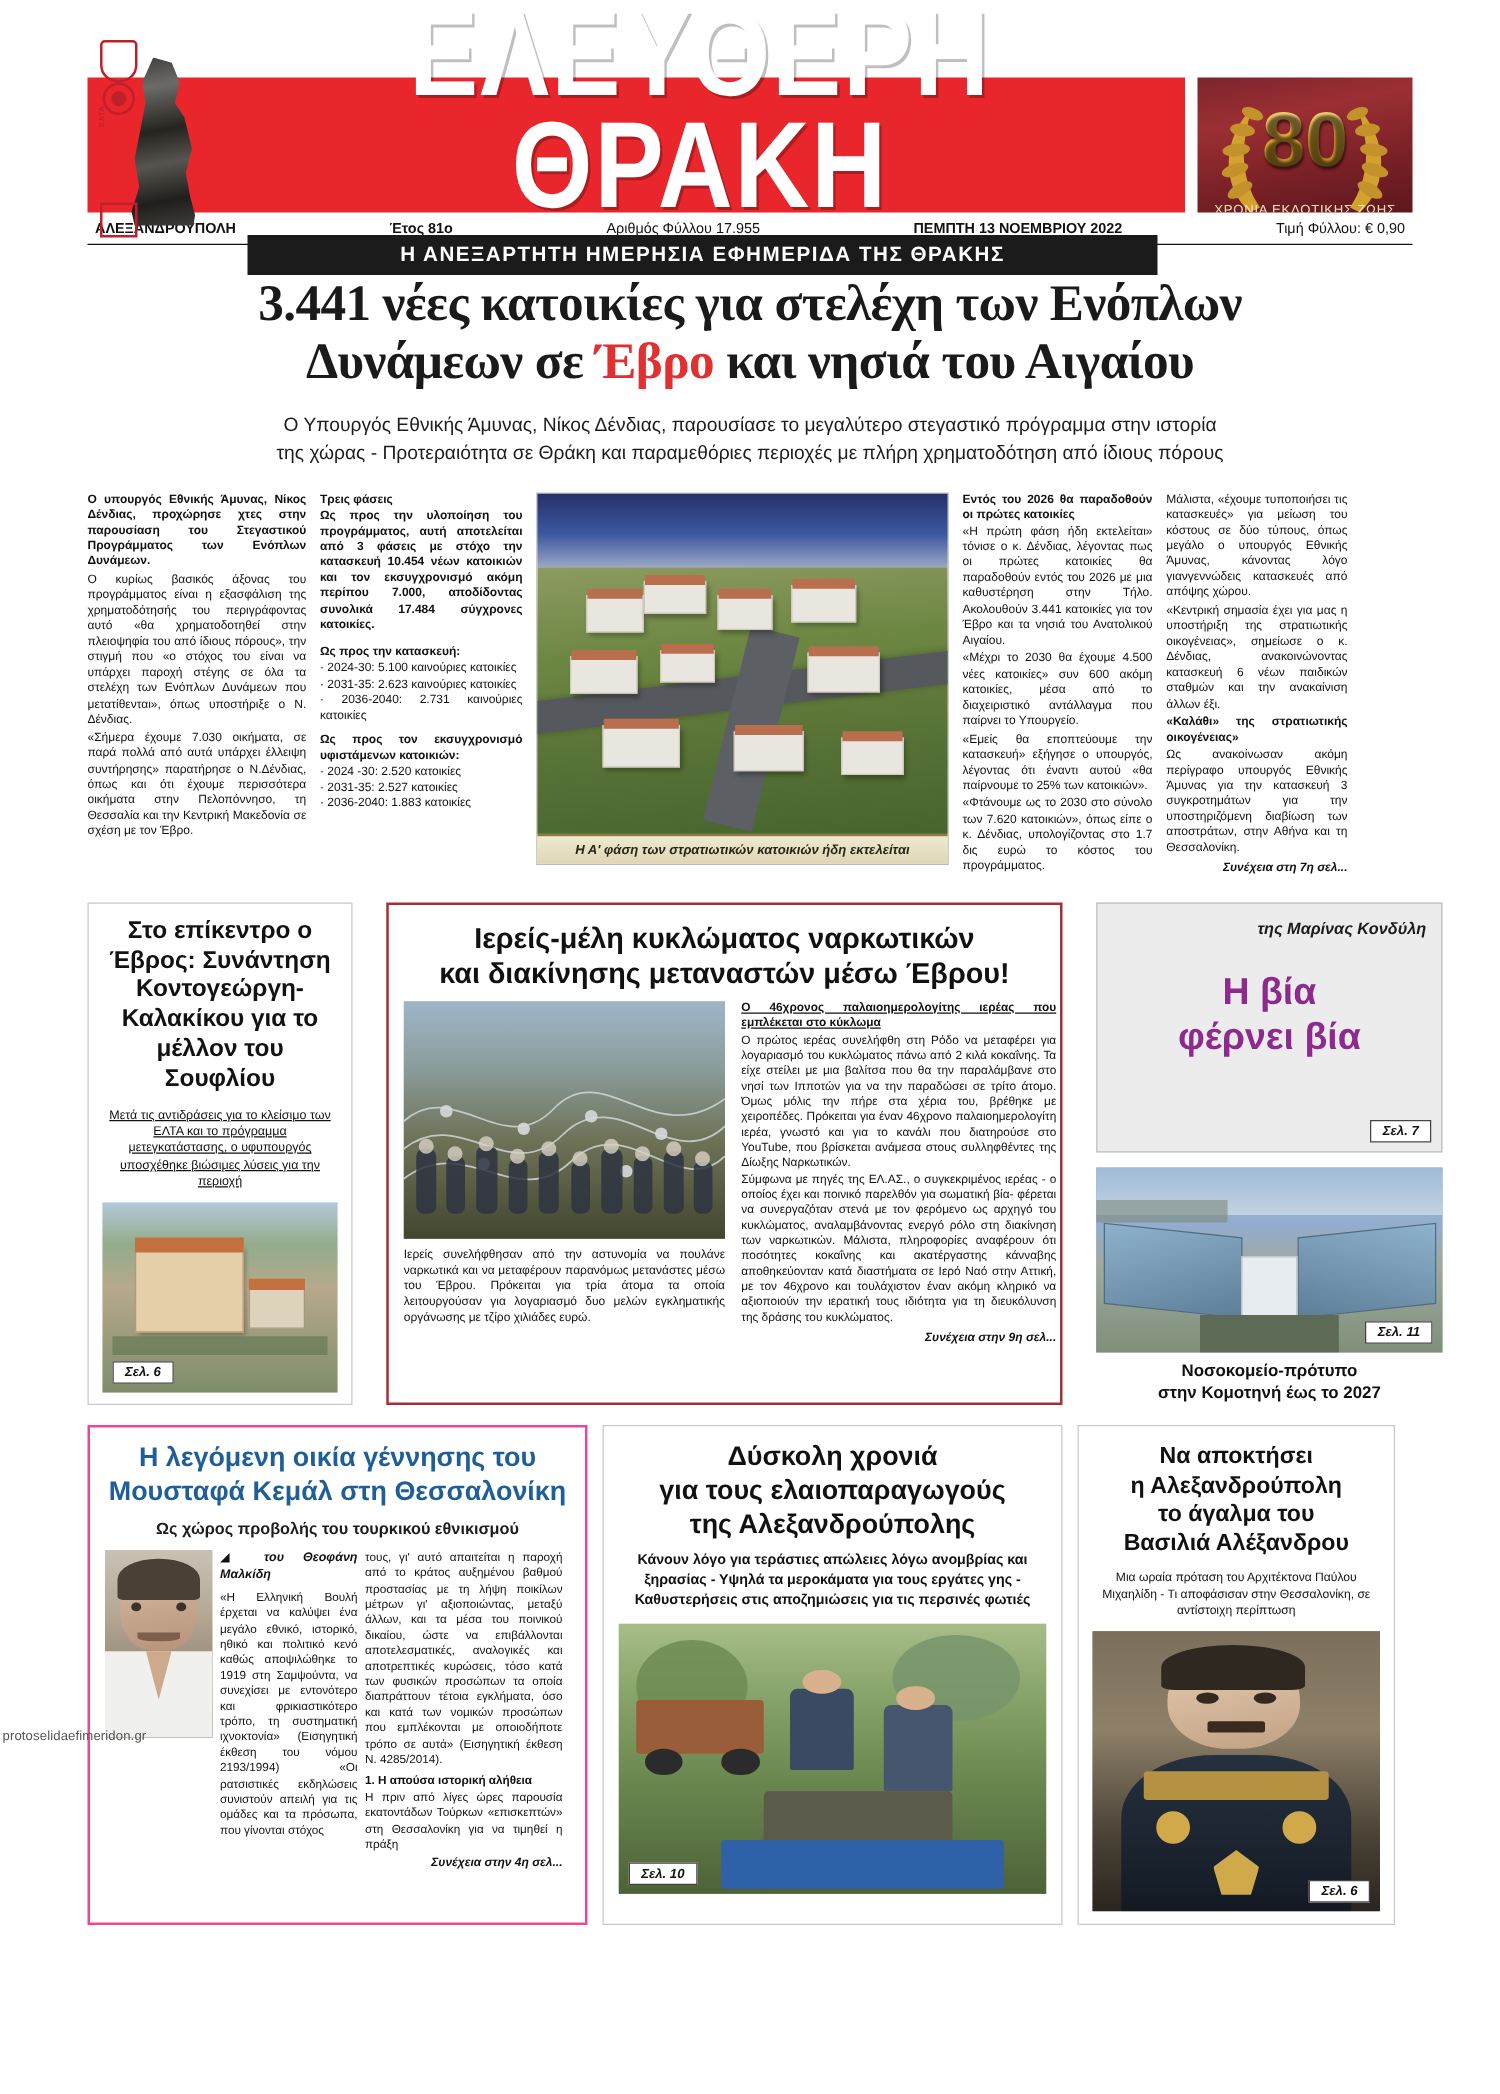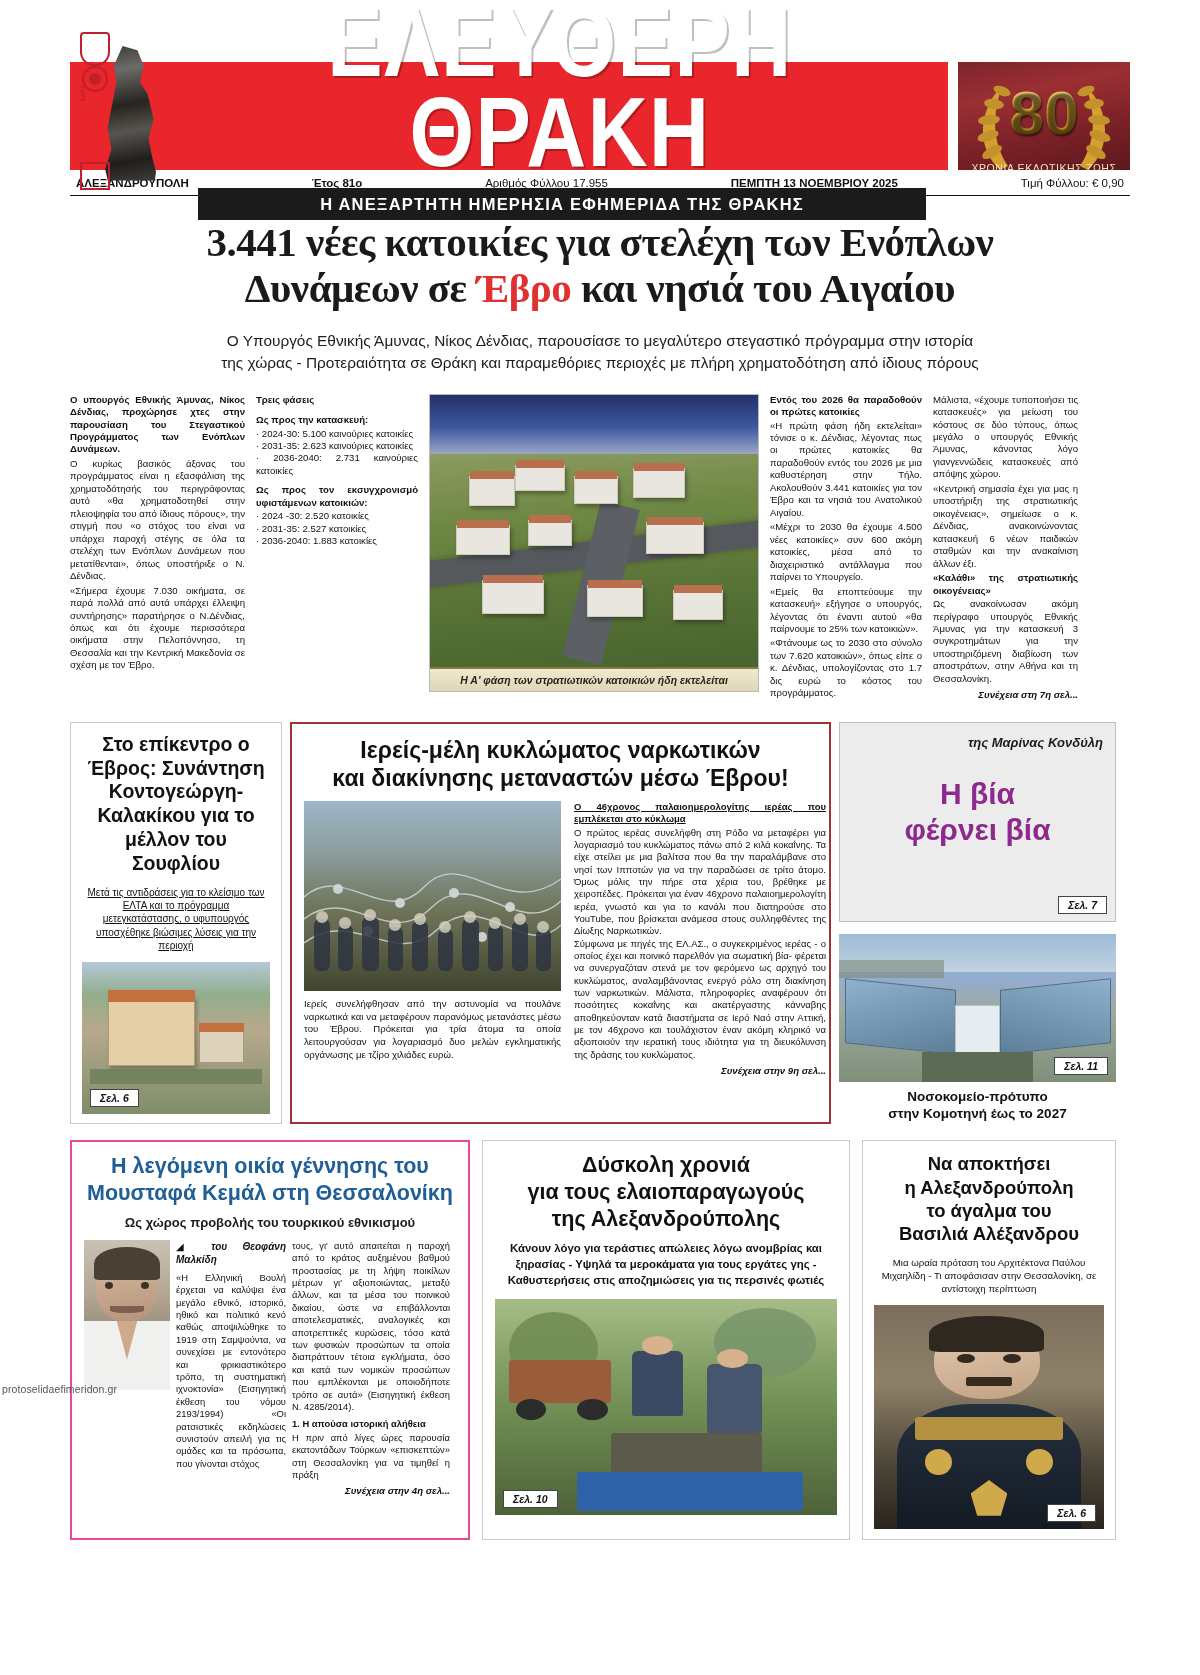--- a/index.html
+++ b/index.html
@@ -134,21 +134,21 @@
     background:#b96f4e; display:block; }
   .photo-cap {
     background: linear-gradient(180deg,#efe9cf,#ded6b4);
     border-top: 2px solid #8e7a3c;
     font-style: italic; font-weight: 700; font-size: 10.5px;
     padding: 5px 8px; text-align: center; color:#2a2418;
   }
 
   
   .midband {
-    display: grid; grid-template-columns: 212px 541px 277px; gap: 8px; margin-top: 18px;
+    display: grid; grid-template-columns: 212px 541px 277px; gap: 27px; margin-top: 18px;
   }
   .box { border: 1px solid #c9c9c9; background: #fff; }
   .box-pad { padding: 10px 11px 9px; }
   .mid-head {
     text-align: center; font-weight: 700; font-size: 19.5px; line-height: 1.22; color: #121212;
   }
   .mid-sub { font-size: 10px; line-height: 1.34; text-align: center; margin-top: 10px; text-decoration: underline; }
   .mini-photo { position: relative; margin-top: 10px; height: 152px; overflow: hidden;
     background: linear-gradient(180deg,#b9cada 0%,#9fb58d 30%,#cbbba0 60%,#8f9c78 100%); }
   .selbadge {
@@ -249,21 +249,21 @@
       <div class="anniv-80">80</div>
       <div class="anniv-sub">ΧΡΟΝΙΑ ΕΚΔΟΤΙΚΗΣ ΖΩΗΣ</div>
 
     </div>
   </div>
 
   <div class="infobar">
     <span class="b">ΑΛΕΞΑΝΔΡΟΥΠΟΛΗ</span>
     <span class="b">Έτος 81ο</span>
     <span>Αριθμός Φύλλου 17.955</span>
-    <span class="b">ΠΕΜΠΤΗ 13 ΝΟΕΜΒΡΙΟΥ 2025</span>
+    <span class="b">ΠΕΜΠΤΗ 13 ΝΟΕΜΒΡΙΟΥ 2022</span>
     <span>Τιμή Φύλλου: € 0,90</span>
   </div>
 
   <div class="lead-head">
     <div>3.441 νέες κατοικίες για στελέχη των Ενόπλων</div>
     <div><span>Δυνάμεων σε </span><span class="hl">Έβρο</span><span> και νησιά του Αιγαίου</span></div>
   </div>
   <div class="lead-deck">
     <div>Ο Υπουργός Εθνικής Άμυνας, Νίκος Δένδιας, παρουσίασε το μεγαλύτερο στεγαστικό πρόγραμμα στην ιστορία</div>
     <div>της χώρας - Προτεραιότητα σε Θράκη και παραμεθόριες περιοχές με πλήρη χρηματοδότηση από ίδιους πόρους</div>
@@ -272,20 +272,21 @@
   <div class="topstory">
 
     <div class="col">
       <p class="lead-b">Ο υπουργός Εθνικής Άμυνας, Νίκος Δένδιας, προχώρησε χτες στην παρουσίαση του Στεγαστικού Προγράμματος των Ενόπλων Δυνάμεων.</p>
       <p>Ο κυρίως βασικός άξονας του προγράμματος είναι η εξασφάλιση της χρηματοδότησής του περιγράφοντας αυτό «θα χρηματοδοτηθεί στην πλειοψηφία του από ίδιους πόρους», την στιγμή που «ο στόχος του είναι να υπάρχει παροχή στέγης σε όλα τα στελέχη των Ενόπλων Δυνάμεων που μετατίθενται», όπως υποστήριξε ο Ν. Δένδιας.</p>
       <p>«Σήμερα έχουμε 7.030 οικήματα, σε παρά πολλά από αυτά υπάρχει έλλειψη συντήρησης» παρατήρησε ο Ν.Δένδιας, όπως και ότι έχουμε περισσότερα οικήματα στην Πελοπόννησο, τη Θεσσαλία και την Κεντρική Μακεδονία σε σχέση με τον Έβρο.</p>
     </div>
 
     <div class="col">
       <span class="sub-h">Τρεις φάσεις</span>
+      <p class="lead-b">Ως προς την υλοποίηση του προγράμματος, αυτή αποτελείται από 3 φάσεις με στόχο την κατασκευή 10.454 νέων κατοικιών και τον εκσυγχρονισμό ακόμη περίπου 7.000, αποδίδοντας συνολικά 17.484 σύγχρονες κατοικίες.</p>
       <div class="spacer"></div>
       <span class="sub-h" style="text-decoration:none">Ως προς την κατασκευή:</span>
       <p class="listitem">· 2024-30: 5.100 καινούριες κατοικίες</p>
       <p class="listitem">· 2031-35: 2.623 καινούριες κατοικίες</p>
       <p class="listitem">· 2036-2040: 2.731 καινούριες κατοικίες</p>
       <div class="spacer"></div>
       <span class="sub-h" style="text-decoration:none">Ως προς τον εκσυγχρονισμό υφιστάμενων κατοικιών:</span>
       <p class="listitem">· 2024 -30: 2.520 κατοικίες</p>
       <p class="listitem">· 2031-35: 2.527 κατοικίες</p>
       <p class="listitem">· 2036-2040: 1.883 κατοικίες</p>

